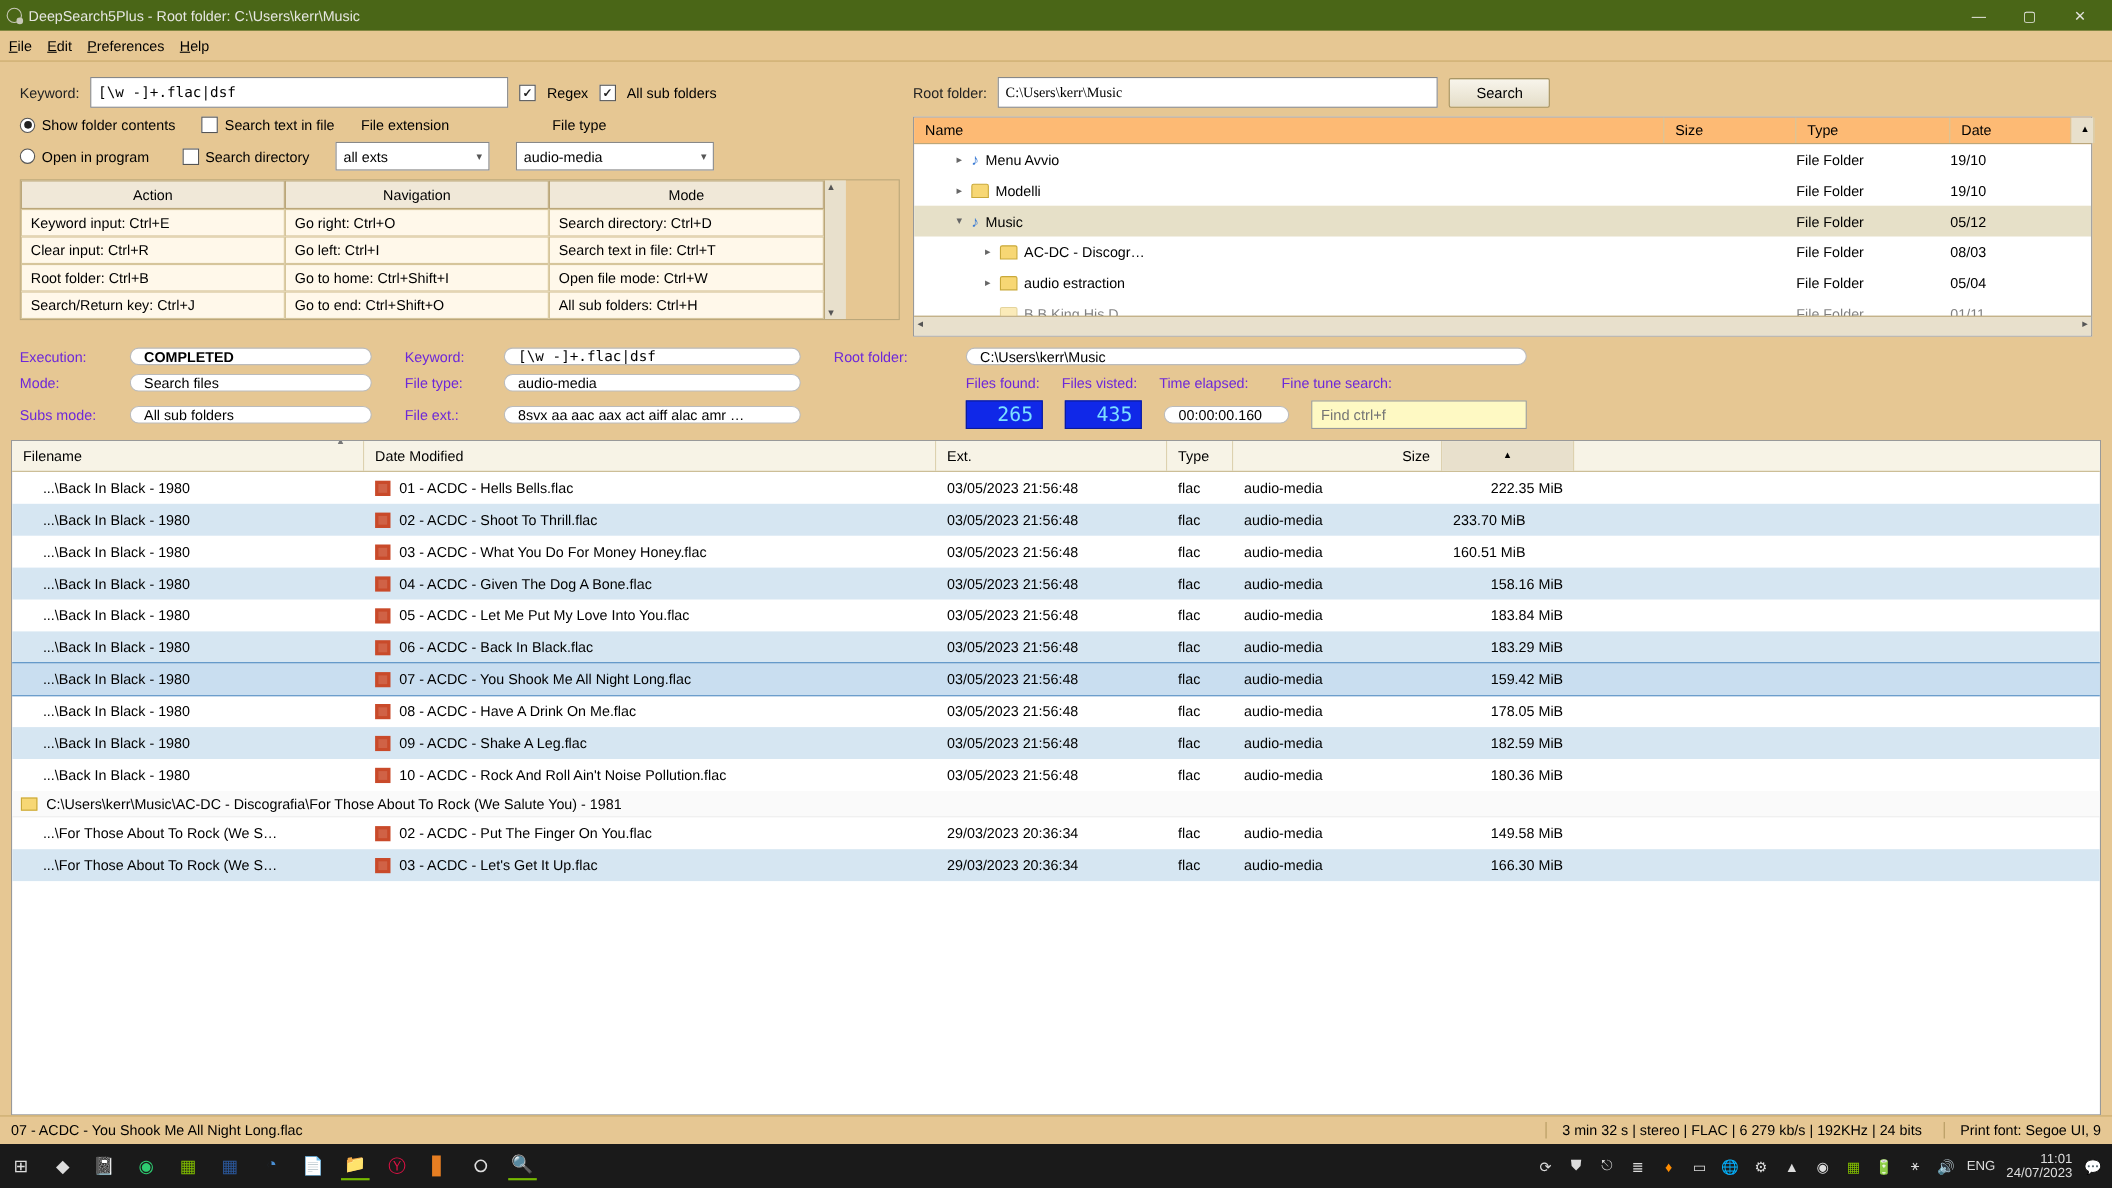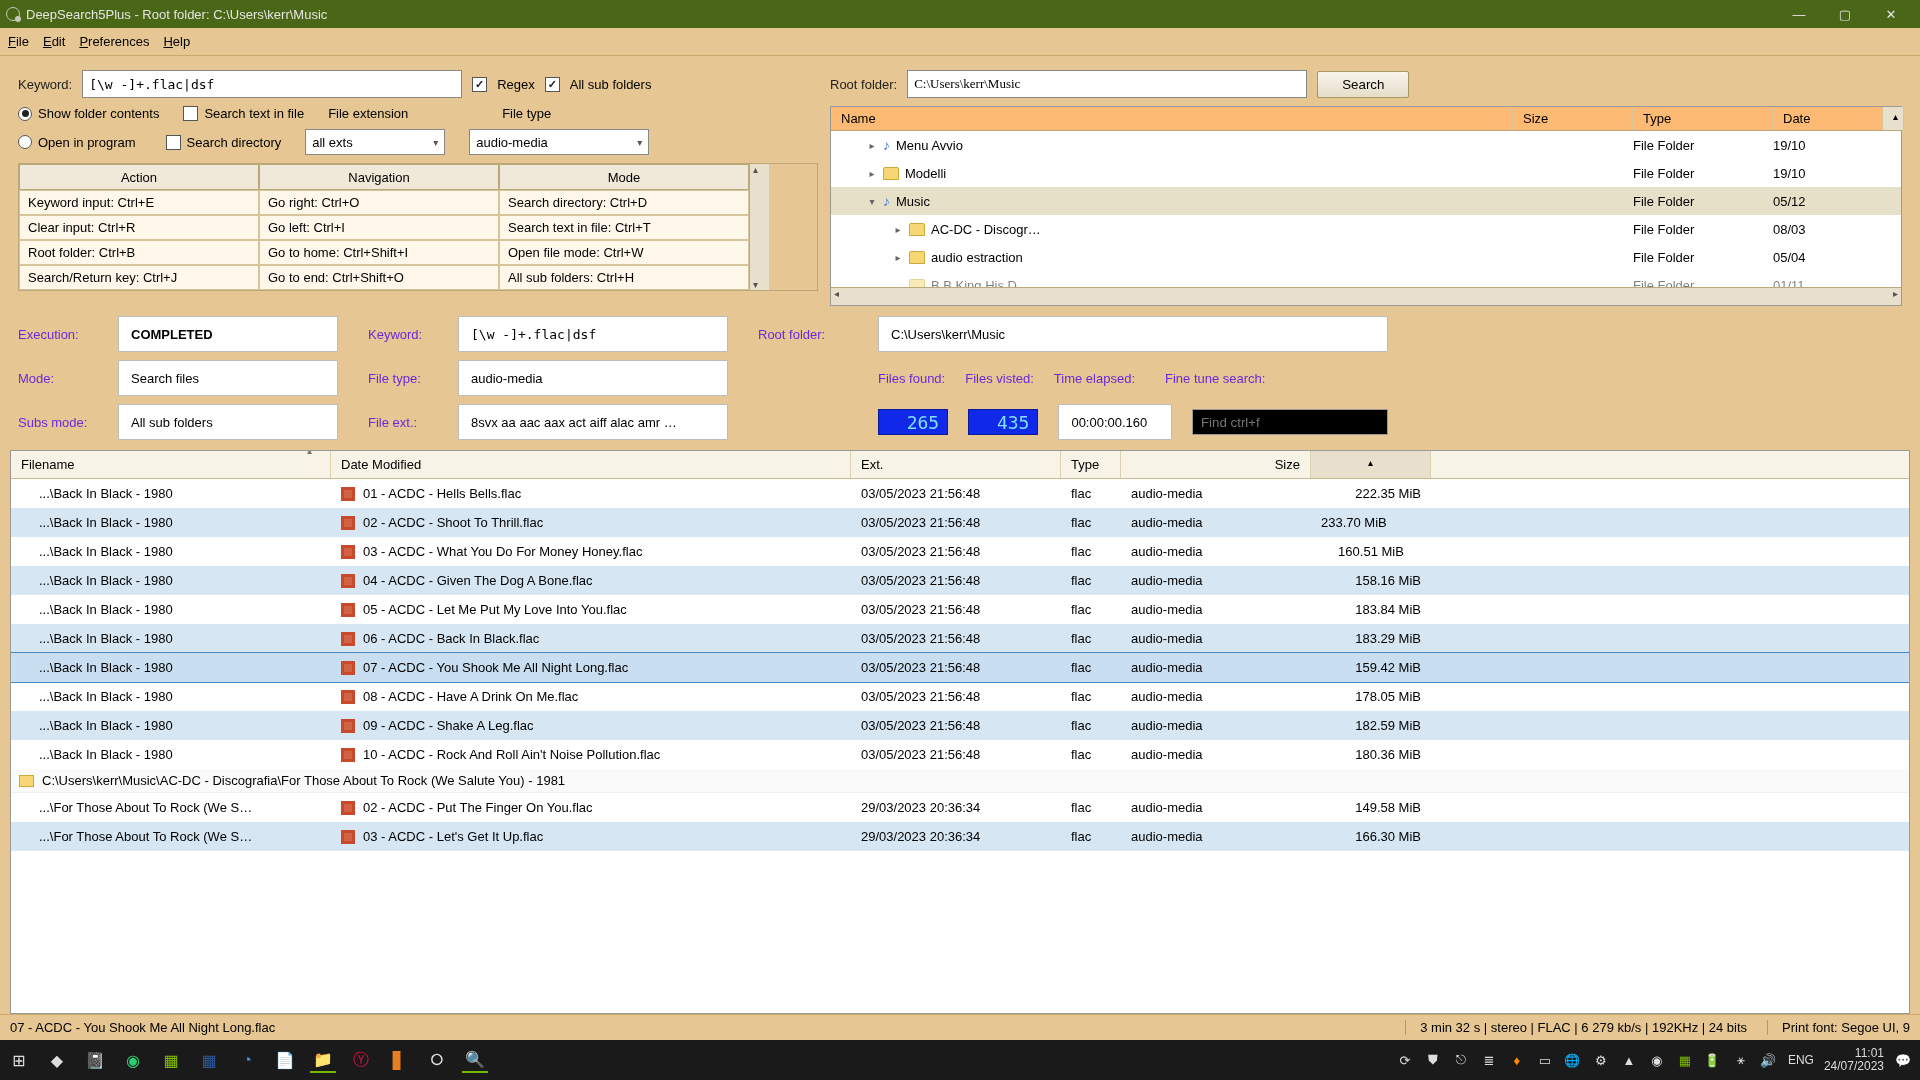--- a/index.html
+++ b/index.html
@@ -89,24 +89,24 @@
 .tree-vscroll{background:#e8e0cc;}
 
 .status-panel{
   padding:4px 18px 10px 18px;
   display:grid;
   grid-template-columns: 100px 220px 30px 90px 270px 30px 120px 510px;
   row-gap:8px;
   align-items:center;
 }
 .status-panel .l{color:#6d28d9;}
-.pill{background:#fff; border:1px solid #bbb; border-radius:1px; height:36px; display:flex; align-items:center; padding:0 12px; overflow:hidden; white-space:nowrap;}
+.pill{background:#fff; border:1px solid #bbb; border-radius:11px; height:16px; display:flex; align-items:center; padding:0 12px; overflow:hidden; white-space:nowrap;}
 .pill.bold{font-weight:700;}
 .bluebox{background:#1028e8; color:#7de0ff; border:1px solid #0a1a9a; text-align:right; padding:2px 8px; font-family:Consolas,monospace; font-size:18px; height:26px; width:86px; display:inline-block;}
-.finetune{background:#000000; border:1px solid #999; height:26px; padding:2px 8px; color:#888; width:250px;}
+.finetune{background:#fef9c3; border:1px solid #999; height:26px; padding:2px 8px; color:#888; width:250px;}
 
 .third-row{display:flex; gap:20px; align-items:center;}
 
 .results{
   margin:0 10px; background:#fff; border:1px solid #999; flex:1; display:flex; flex-direction:column; overflow:hidden;
 }
 .res-head{display:grid; grid-template-columns: 320px 520px 210px 60px 190px 120px 18px; background:#f7f3e6; border-bottom:1px solid #c7b88e;}
 .res-head div{padding:6px 10px; border-right:1px solid #ddd1af; position:relative;}
 .res-head .sort::after{content:"▴"; position:absolute; right:18px; top:-6px; font-size:10px; color:#777;}
 .res-body{flex:1; overflow:hidden;}
@@ -382,21 +382,21 @@
       </div>
       <div class="file-row">
         <div class="dir">...\Back In Black - 1980</div>
         <div class="fn">
           <span class="f-ico"></span>
           <span>03 - ACDC - What You Do For Money Honey.flac</span>
         </div>
         <div>03/05/2023 21:56:48</div>
         <div>flac</div>
         <div>audio-media</div>
-        <div style="text-align: center;">160.51 MiB</div>
+        <div style="text-align: left;">160.51 MiB</div>
         <div class="res-vscroll"></div>
       </div>
       <div class="file-row alt">
         <div class="dir">...\Back In Black - 1980</div>
         <div class="fn">
           <span class="f-ico"></span>
           <span>04 - ACDC - Given The Dog A Bone.flac</span>
         </div>
         <div>03/05/2023 21:56:48</div>
         <div>flac</div>

